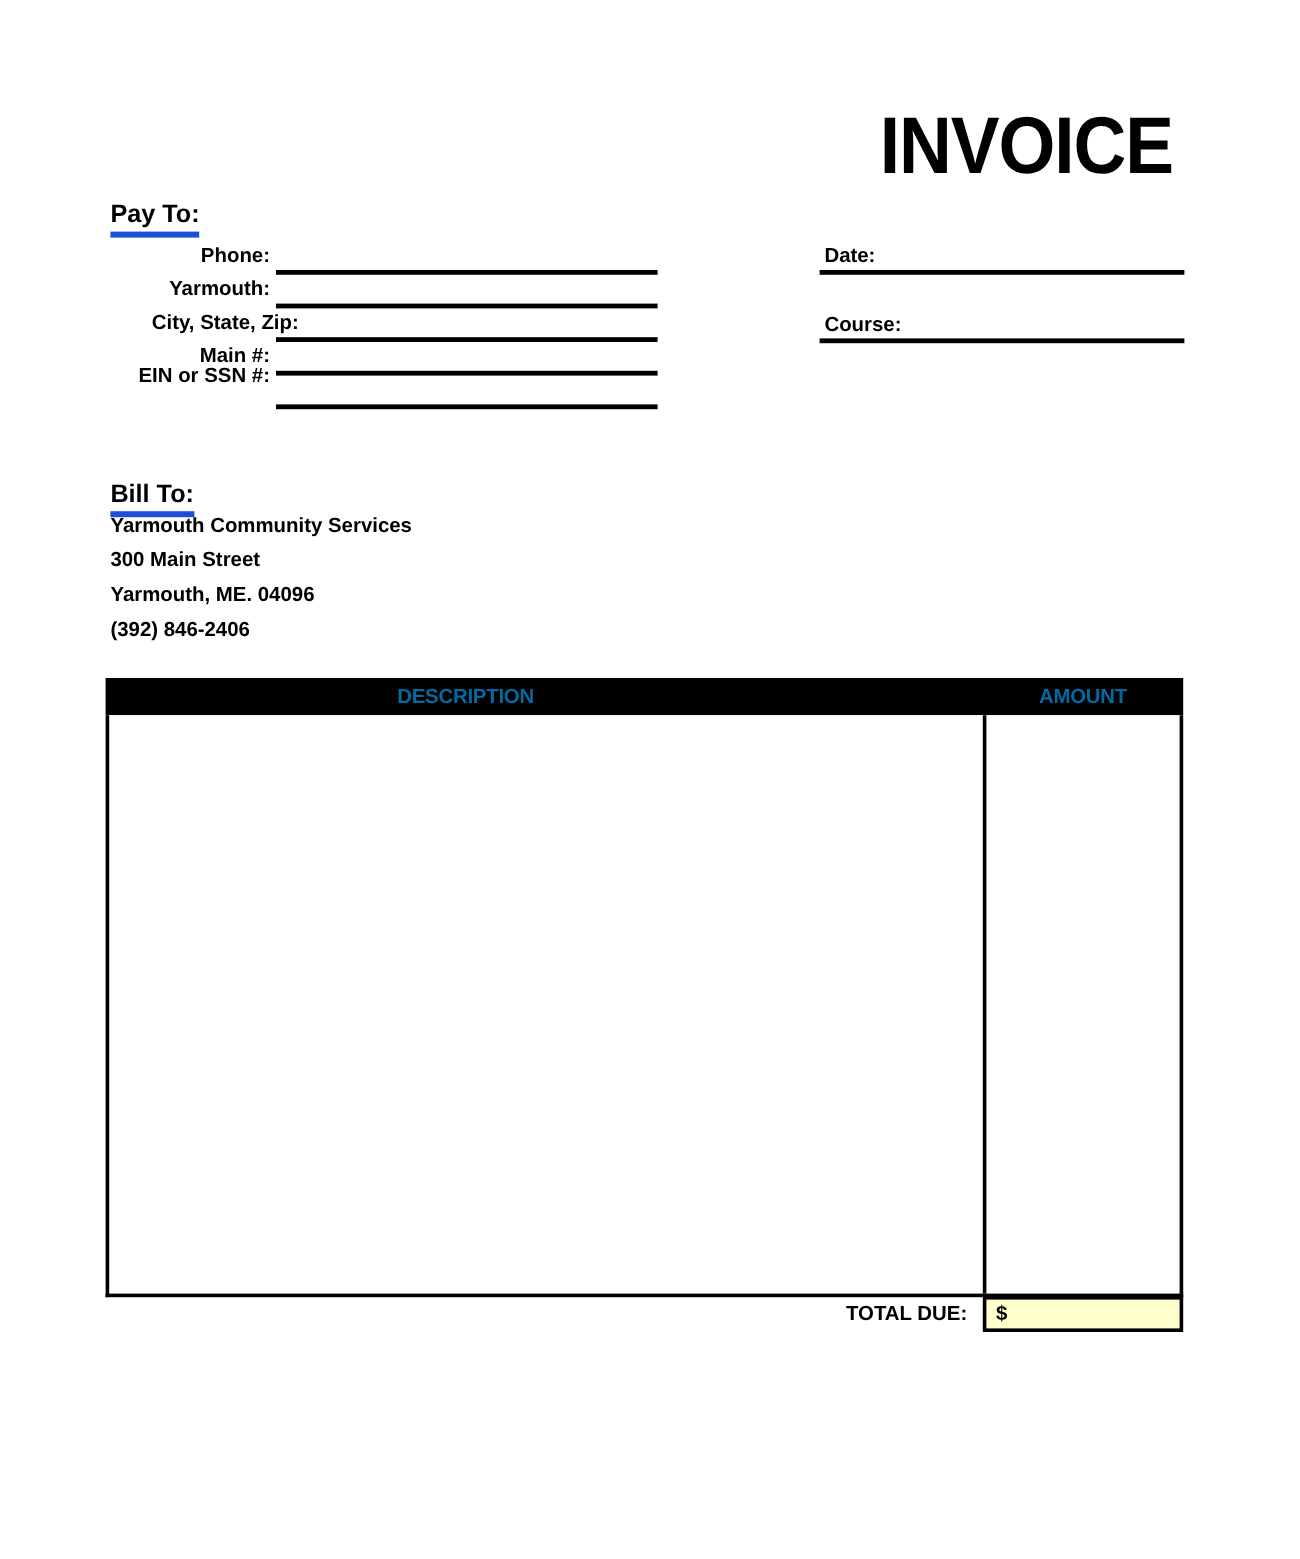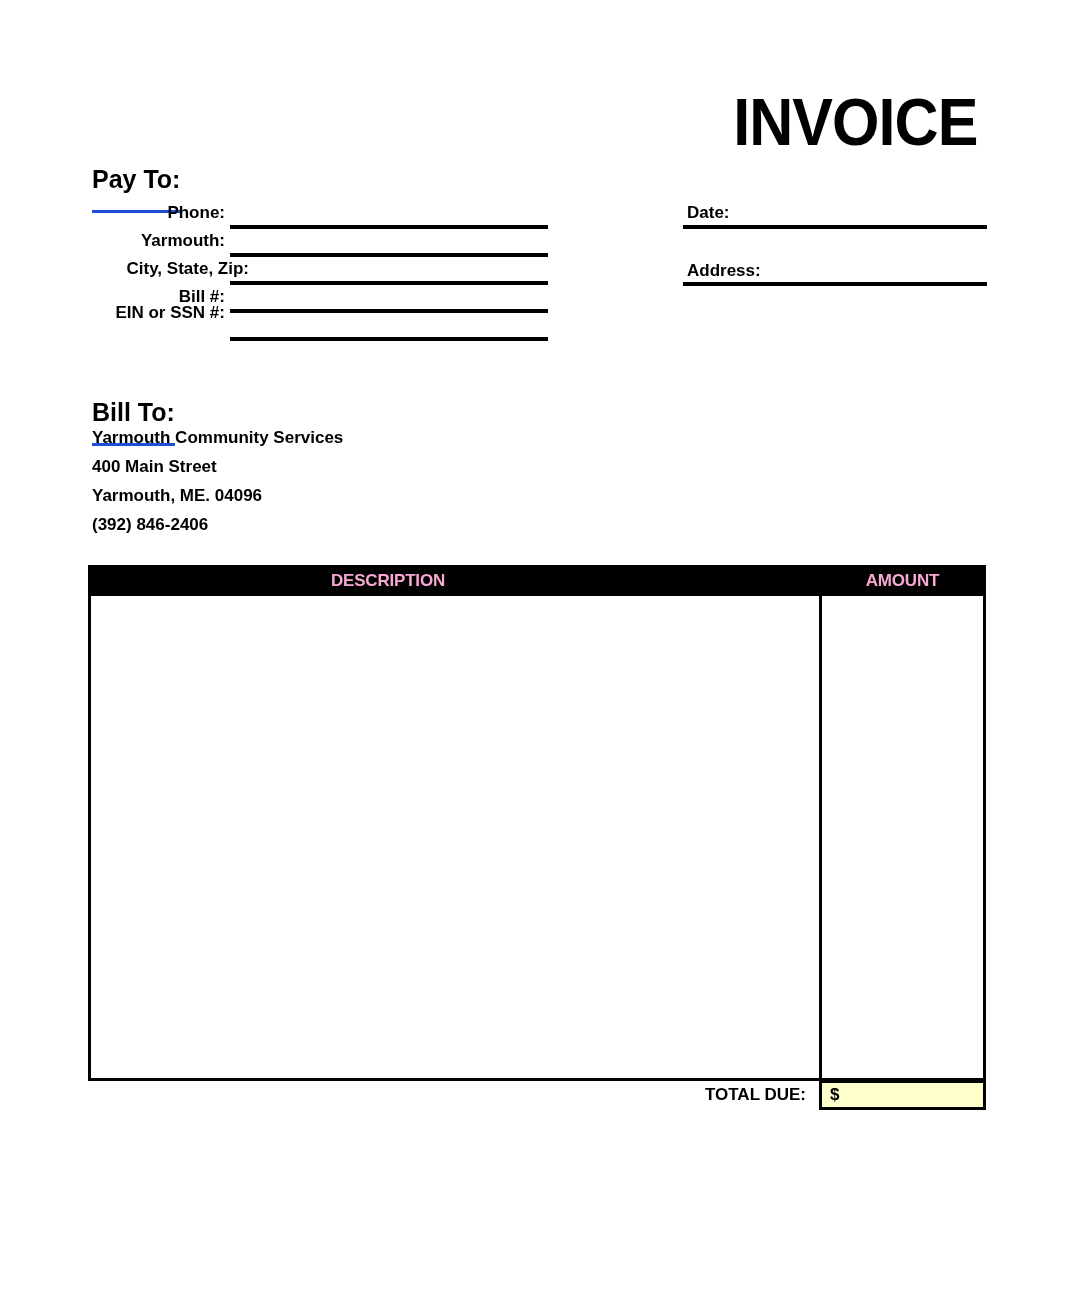--- a/index.html
+++ b/index.html
@@ -7,22 +7,22 @@
     position:relative;width:1083px;height:1150px;background:#ffffff;
     font-family:"Liberation Sans",sans-serif;font-weight:bold;color:#000;
     overflow:hidden;
   }
   .abs{position:absolute;}
   .title{
     top:88px;right:106px;font-size:67px;line-height:67px;letter-spacing:-1px;
     transform:scaleX(0.91);transform-origin:100% 50%;white-space:nowrap;
   }
   .section-heading{
-    font-size:25px;line-height:26px;border-bottom:3px solid #1d4ed8;
-    padding-bottom:18px;white-space:nowrap;
+    font-size:21px;line-height:26px;border-bottom:5px solid #1d4ed8;
+    padding-bottom:1px;white-space:nowrap;
   }
   .field-label{
     left:0;width:225px;text-align:right;font-size:17px;line-height:24px;white-space:nowrap;
   }
   .meta-label{
     font-size:17px;line-height:24px;white-space:nowrap;
   }
   .write-line{height:4px;background:#000;}
   .bill-line{left:92px;font-size:17px;line-height:24px;white-space:nowrap;}
   .tbl-header{
@@ -62,39 +62,39 @@
 
   <div class="abs field-label" style="top:201px;">Phone:</div>
   <div class="abs write-line" style="left:230px;top:225px;width:318px;"></div>
 
   <div class="abs field-label" style="top:229px;">Yarmouth:</div>
   <div class="abs write-line" style="left:230px;top:253px;width:318px;"></div>
 
   <div class="abs field-label" style="top:257px;margin-left:24px;">City, State, Zip:</div>
   <div class="abs write-line" style="left:230px;top:281px;width:318px;"></div>
 
-  <div class="abs field-label" style="top:285px;">Bill #:</div>
+  <div class="abs field-label" style="top:285px;">Main #:</div>
   <div class="abs write-line" style="left:230px;top:309px;width:318px;"></div>
 
   <div class="abs field-label" style="top:301px;">EIN or SSN #:</div>
   <div class="abs write-line" style="left:230px;top:337px;width:318px;"></div>
 
   <div class="abs meta-label" style="left:687px;top:201px;text-align:right;">Date:</div>
   <div class="abs write-line" style="left:683px;top:225px;width:304px;"></div>
 
-  <div class="abs meta-label" style="left:687px;top:259px;">Address:</div>
+  <div class="abs meta-label" style="left:687px;top:259px;">Course:</div>
   <div class="abs write-line" style="left:683px;top:282px;width:304px;"></div>
 
   <div class="abs section-heading" style="left:92px;top:399px;">Bill To:</div>
   <div class="abs bill-line" style="top:426px;">Yarmouth Community Services</div>
-  <div class="abs bill-line" style="top:455px;">400 Main Street</div>
+  <div class="abs bill-line" style="top:455px;">300 Main Street</div>
   <div class="abs bill-line" style="top:484px;">Yarmouth, ME.  04096</div>
   <div class="abs bill-line" style="top:513px;">(392) 846-2406</div>
 
-  <div class="abs tbl-header" style="background: rgb(0, 0, 0); color: #f9a8d4;">
+  <div class="abs tbl-header" style="background: rgb(0, 0, 0); color: #0369a1;">
     <div class="col col-desc">DESCRIPTION</div>
     <div class="col col-amt">AMOUNT</div>
   </div>
 
   <div class="abs tbl-body">
     <div class="divider"></div>
   </div>
 
   <div class="abs total-label">TOTAL DUE:</div>
   <div class="abs total-box" style="background: rgb(255, 255, 204);">

